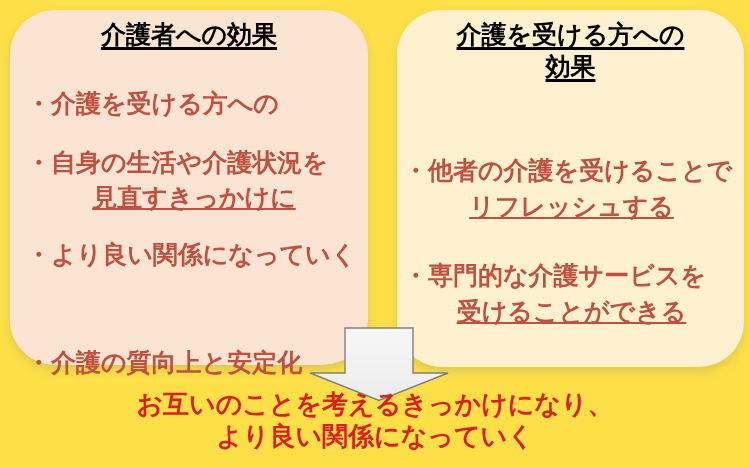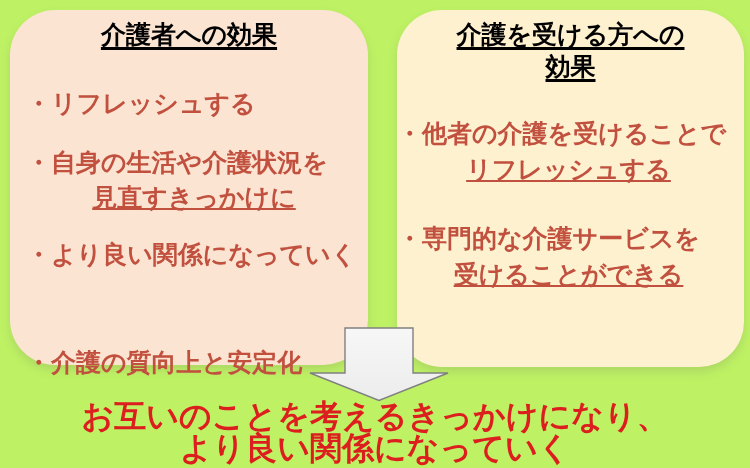--- a/index.html
+++ b/index.html
@@ -5,21 +5,21 @@
   html, body {
     margin: 0;
     padding: 0;
     background: #ffffff;
     font-family: "Liberation Sans", sans-serif;
   }
   .stage {
     position: relative;
     width: 750px;
     height: 468px;
-    background: #bef264;
+    background: #fde047;
     overflow: hidden;
   }
   .round-box {
     position: absolute;
     border-radius: 45px;
     box-shadow: 0 5px 10px rgba(100, 100, 100, 0.18);
     box-sizing: border-box;
   }
   .box-left {
     left: 10px;
@@ -54,58 +54,58 @@
     position: absolute;
     left: 0;
     width: 100%;
     box-sizing: border-box;
     font-size: 25px;
     font-weight: bold;
     color: var(--bullet-color, #c1503f);
     line-height: 35px;
   }
   .box-left .item { padding-left: 16px; padding-right: 6px; }
-  .box-right .item { padding-right: 4px; line-height: 36px; }
+  .box-right .item { padding-left: 6px; padding-right: 4px; line-height: 36px; margin-top: 37px; }
   .item .l1 { display: block; text-align: left; }
   .item .l2 { display: block; text-align: center; text-decoration: underline; }
   .bl-1 { top: 76px; }
   .bl-2 { top: 135px; }
   .bl-3 { top: 227px; }
   .bl-4 { top: 292px; margin-top: 43px; }
   .br-1 { top: 105px; }
   .br-2 { top: 210px; }
   .down-arrow {
     position: absolute;
     left: 309px;
     top: 327px;
     width: 140px;
     height: 75px;
   }
   .conclusion {
     position: absolute;
     left: 0;
-    top: 400px;
+    top: 388px;
     width: 100%;
     text-align: center;
-    font-size: 32px;
+    font-size: 26px;
     font-weight: bold;
     color: var(--conclusion-color, #dd1e1e);
     line-height: 32px;
     white-space: pre-line;
   }
 </style>
 </head>
 <body>
 
 <div class="stage">
 
   <div class="round-box box-left">
     <div class="box-title">介護者への効果</div>
     <div class="item bl-1">
-      <span class="l1">・リフレッシュする</span>
+      <span class="l1">・介護を受ける方への</span>
     </div>
     <div class="item bl-2">
       <span class="l1">・自身の生活や介護状況を</span>
       <span class="l2">見直すきっかけに</span>
     </div>
     <div class="item bl-3">
       <span class="l1">・より良い関係になっていく</span>
     </div>
     <div class="item bl-4">
       <span class="l1">・介護の質向上と安定化</span>

